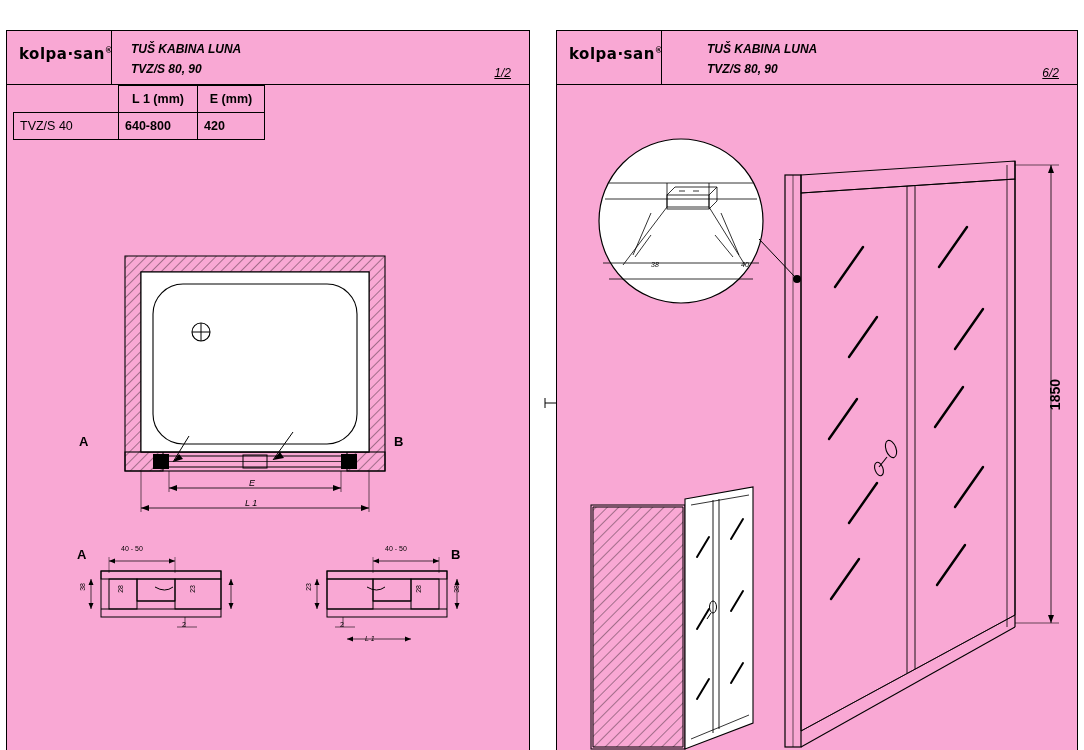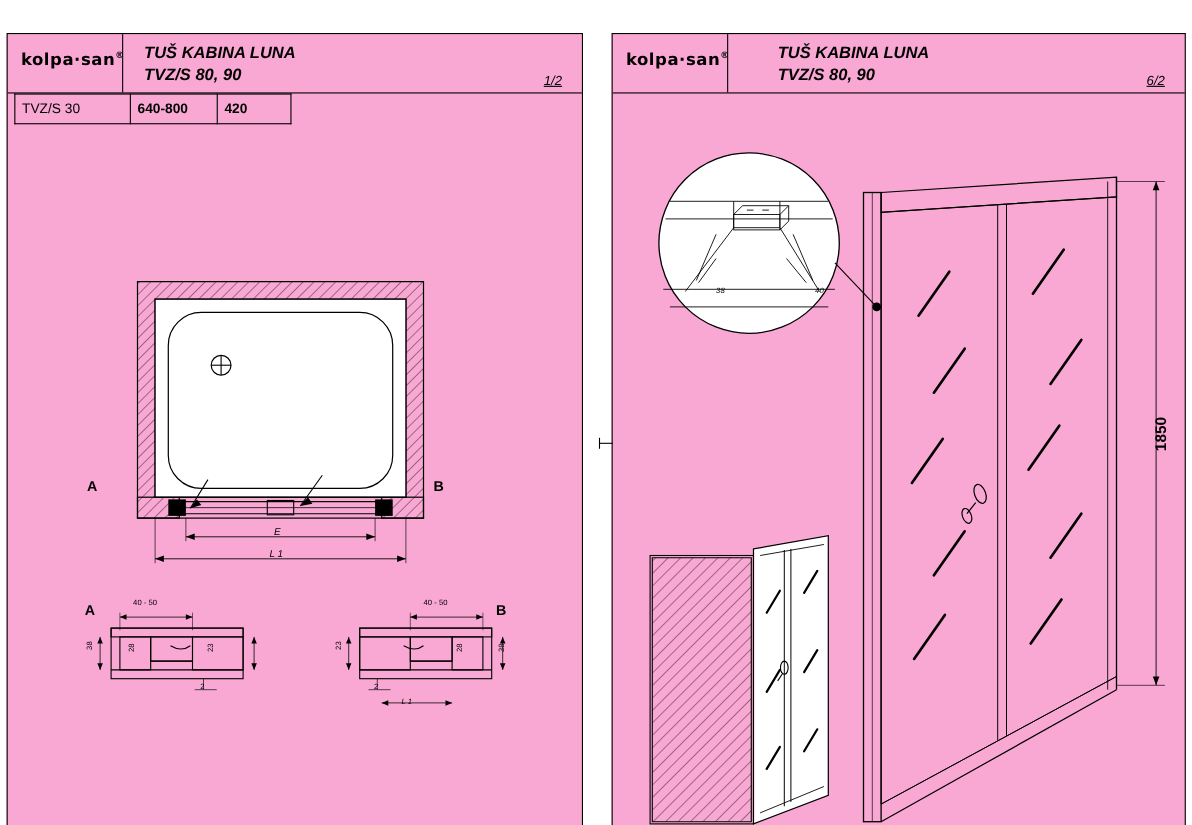--- a/index.html
+++ b/index.html
@@ -5,21 +5,21 @@
   html,body{margin:0;padding:0;background:#ffffff;}
   body{width:1084px;height:750px;font-family:"Liberation Sans",sans-serif;color:#000;position:relative;overflow:hidden;}
   .sheet{position:absolute;border:1px solid #000;background:#f9a8d4;box-sizing:border-box;margin-top:24px;}
   #sheet-left{left:6px;top:6px;width:524px;height:738px;}
   #sheet-right{left:556px;top:6px;width:522px;height:738px;}
 
   .title-block{position:absolute;left:0;top:0;height:54px;width:100%;box-sizing:border-box;border-bottom:1px solid #000;}
   .logo{position:absolute;left:12px;top:14px;font-family:"DejaVu Sans",sans-serif;font-weight:bold;font-size:15px;letter-spacing:.5px;}
   .logo .reg{font-size:8px;vertical-align:super;}
   .tb-divider{position:absolute;top:0;bottom:0;width:1px;background:#000;}
-  .tb-title{position:absolute;font-style:italic;font-weight:bold;font-size:15px;line-height:20px;}
+  .tb-title{position:absolute;font-style:italic;font-weight:bold;font-size:12px;line-height:20px;}
   .tb-page{position:absolute;font-style:italic;font-size:12px;text-decoration:underline;}
 
   
   .spec-table{position:absolute;left:6px;top:54px;border-collapse:collapse;}
   .spec-table td{border:1px solid #000;font-size:12.5px;height:26px;padding:0 6px;font-family:"Liberation Sans",sans-serif;}
   .spec-table td.blank{border-left:none;border-top:none;}
   .spec-table td.hdr{font-weight:bold;text-align:center;}
   .spec-table td.c1{width:92px;}
   .spec-table td.c2{width:66px;font-weight:bold;}
   .spec-table td.c3{width:54px;font-weight:bold;}
@@ -45,22 +45,27 @@
     <div class="tb-divider" style="left:104px;"></div>
     <div class="tb-title" style="left:124px;top:8px;">
       <div>TUŠ KABINA LUNA</div>
       <div>TVZ/S 80, 90</div>
     </div>
     <div class="tb-page" style="right:18px;bottom:4px;">1/2</div>
   </div>
 
   <table class="spec-table">
     <tbody>
+        <tr>
+      <td class="c1 blank"></td>
+      <td class="c2 hdr">L 1  (mm)</td>
+      <td class="c3 hdr">E (mm)</td>
+    </tr>
     <tr>
-      <td class="c1">TVZ/S 30</td>
+      <td class="c1">TVZ/S 40</td>
       <td class="c2">640-800</td>
       <td class="c3">420</td>
     </tr>
   </tbody>
     </table>
 
   <div class="dwg" style="left:90px;top:225px;">
     <svg width="360" height="265" viewBox="0 0 360 265">
       <defs>
         <pattern id="hatch" width="7" height="7" patternTransform="rotate(45)" patternUnits="userSpaceOnUse">

